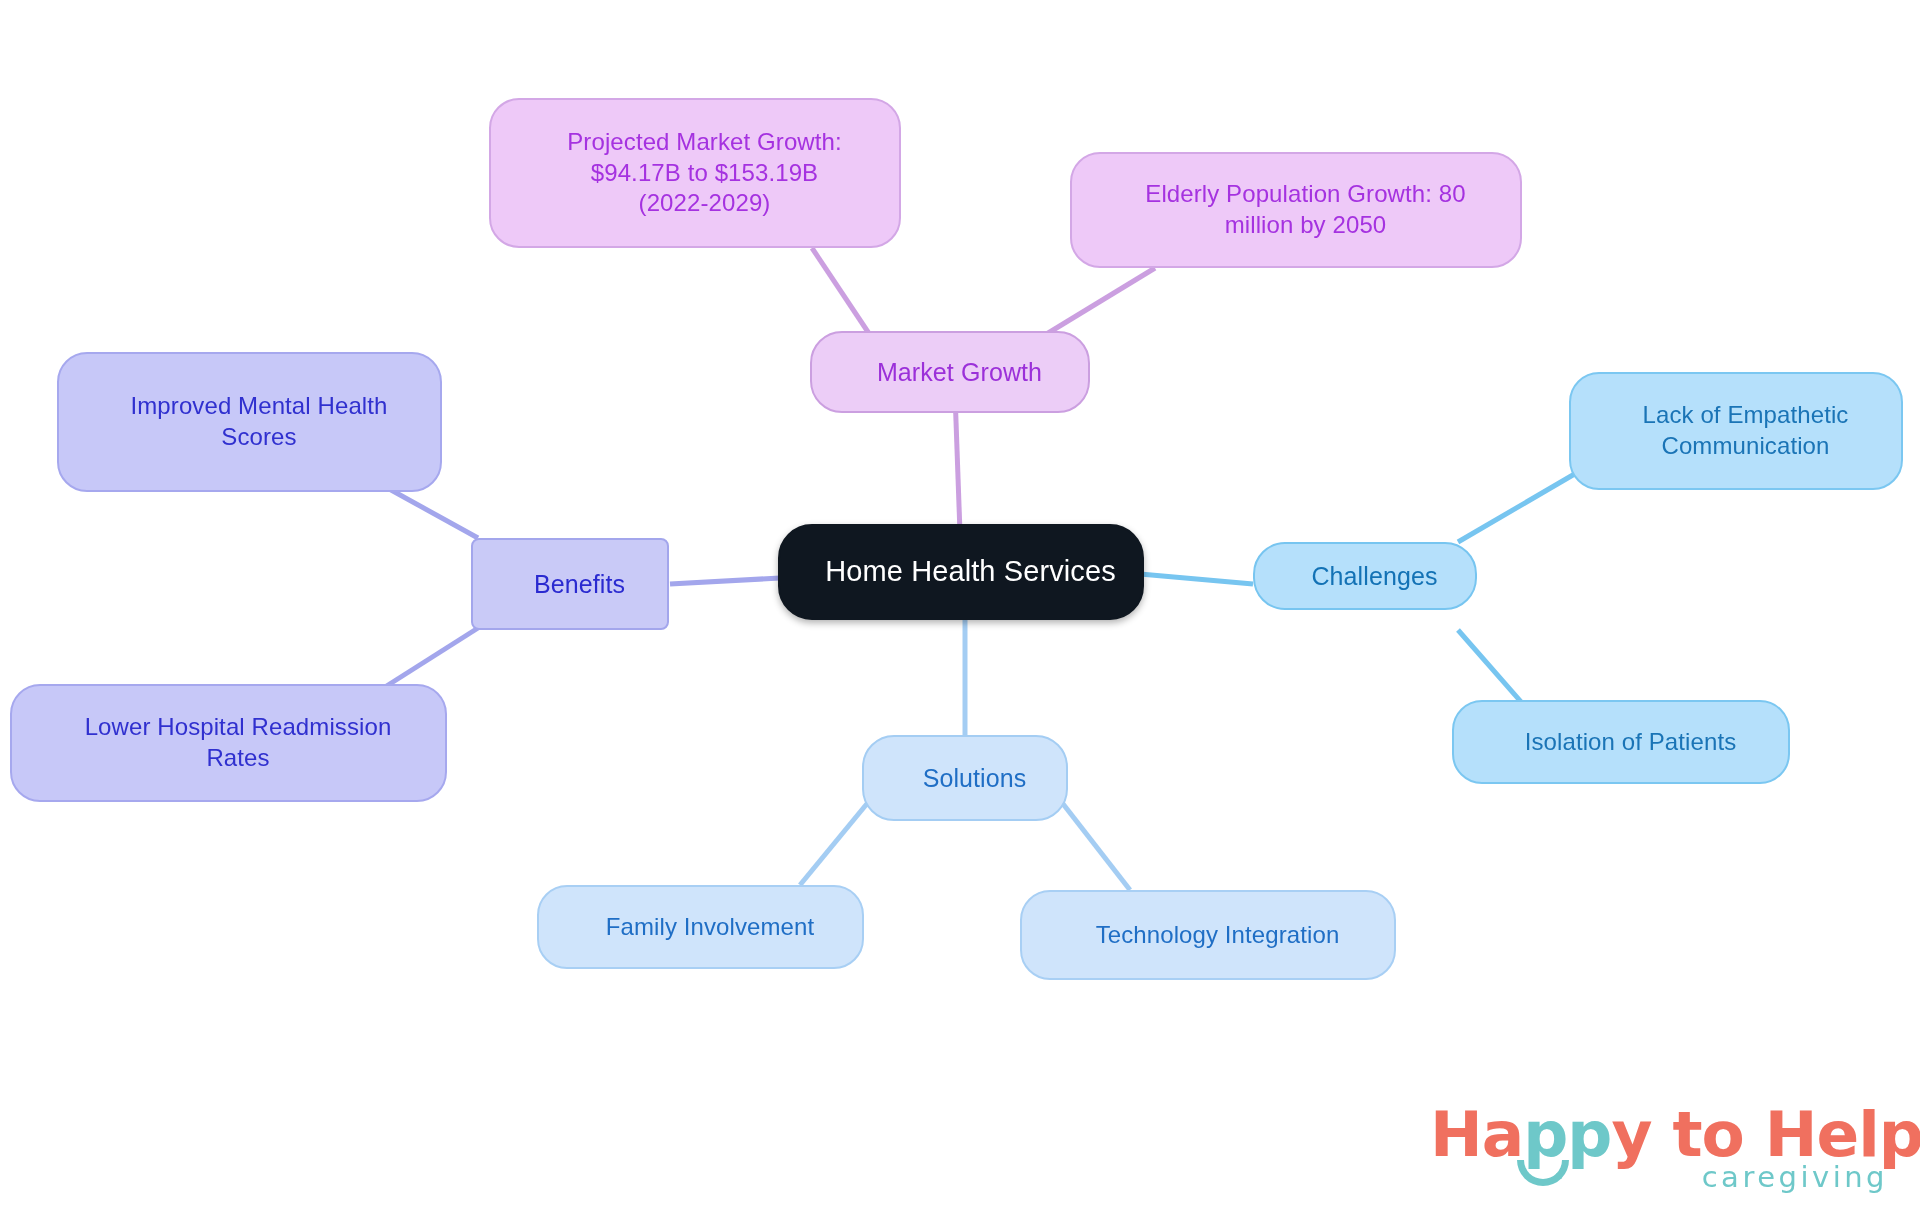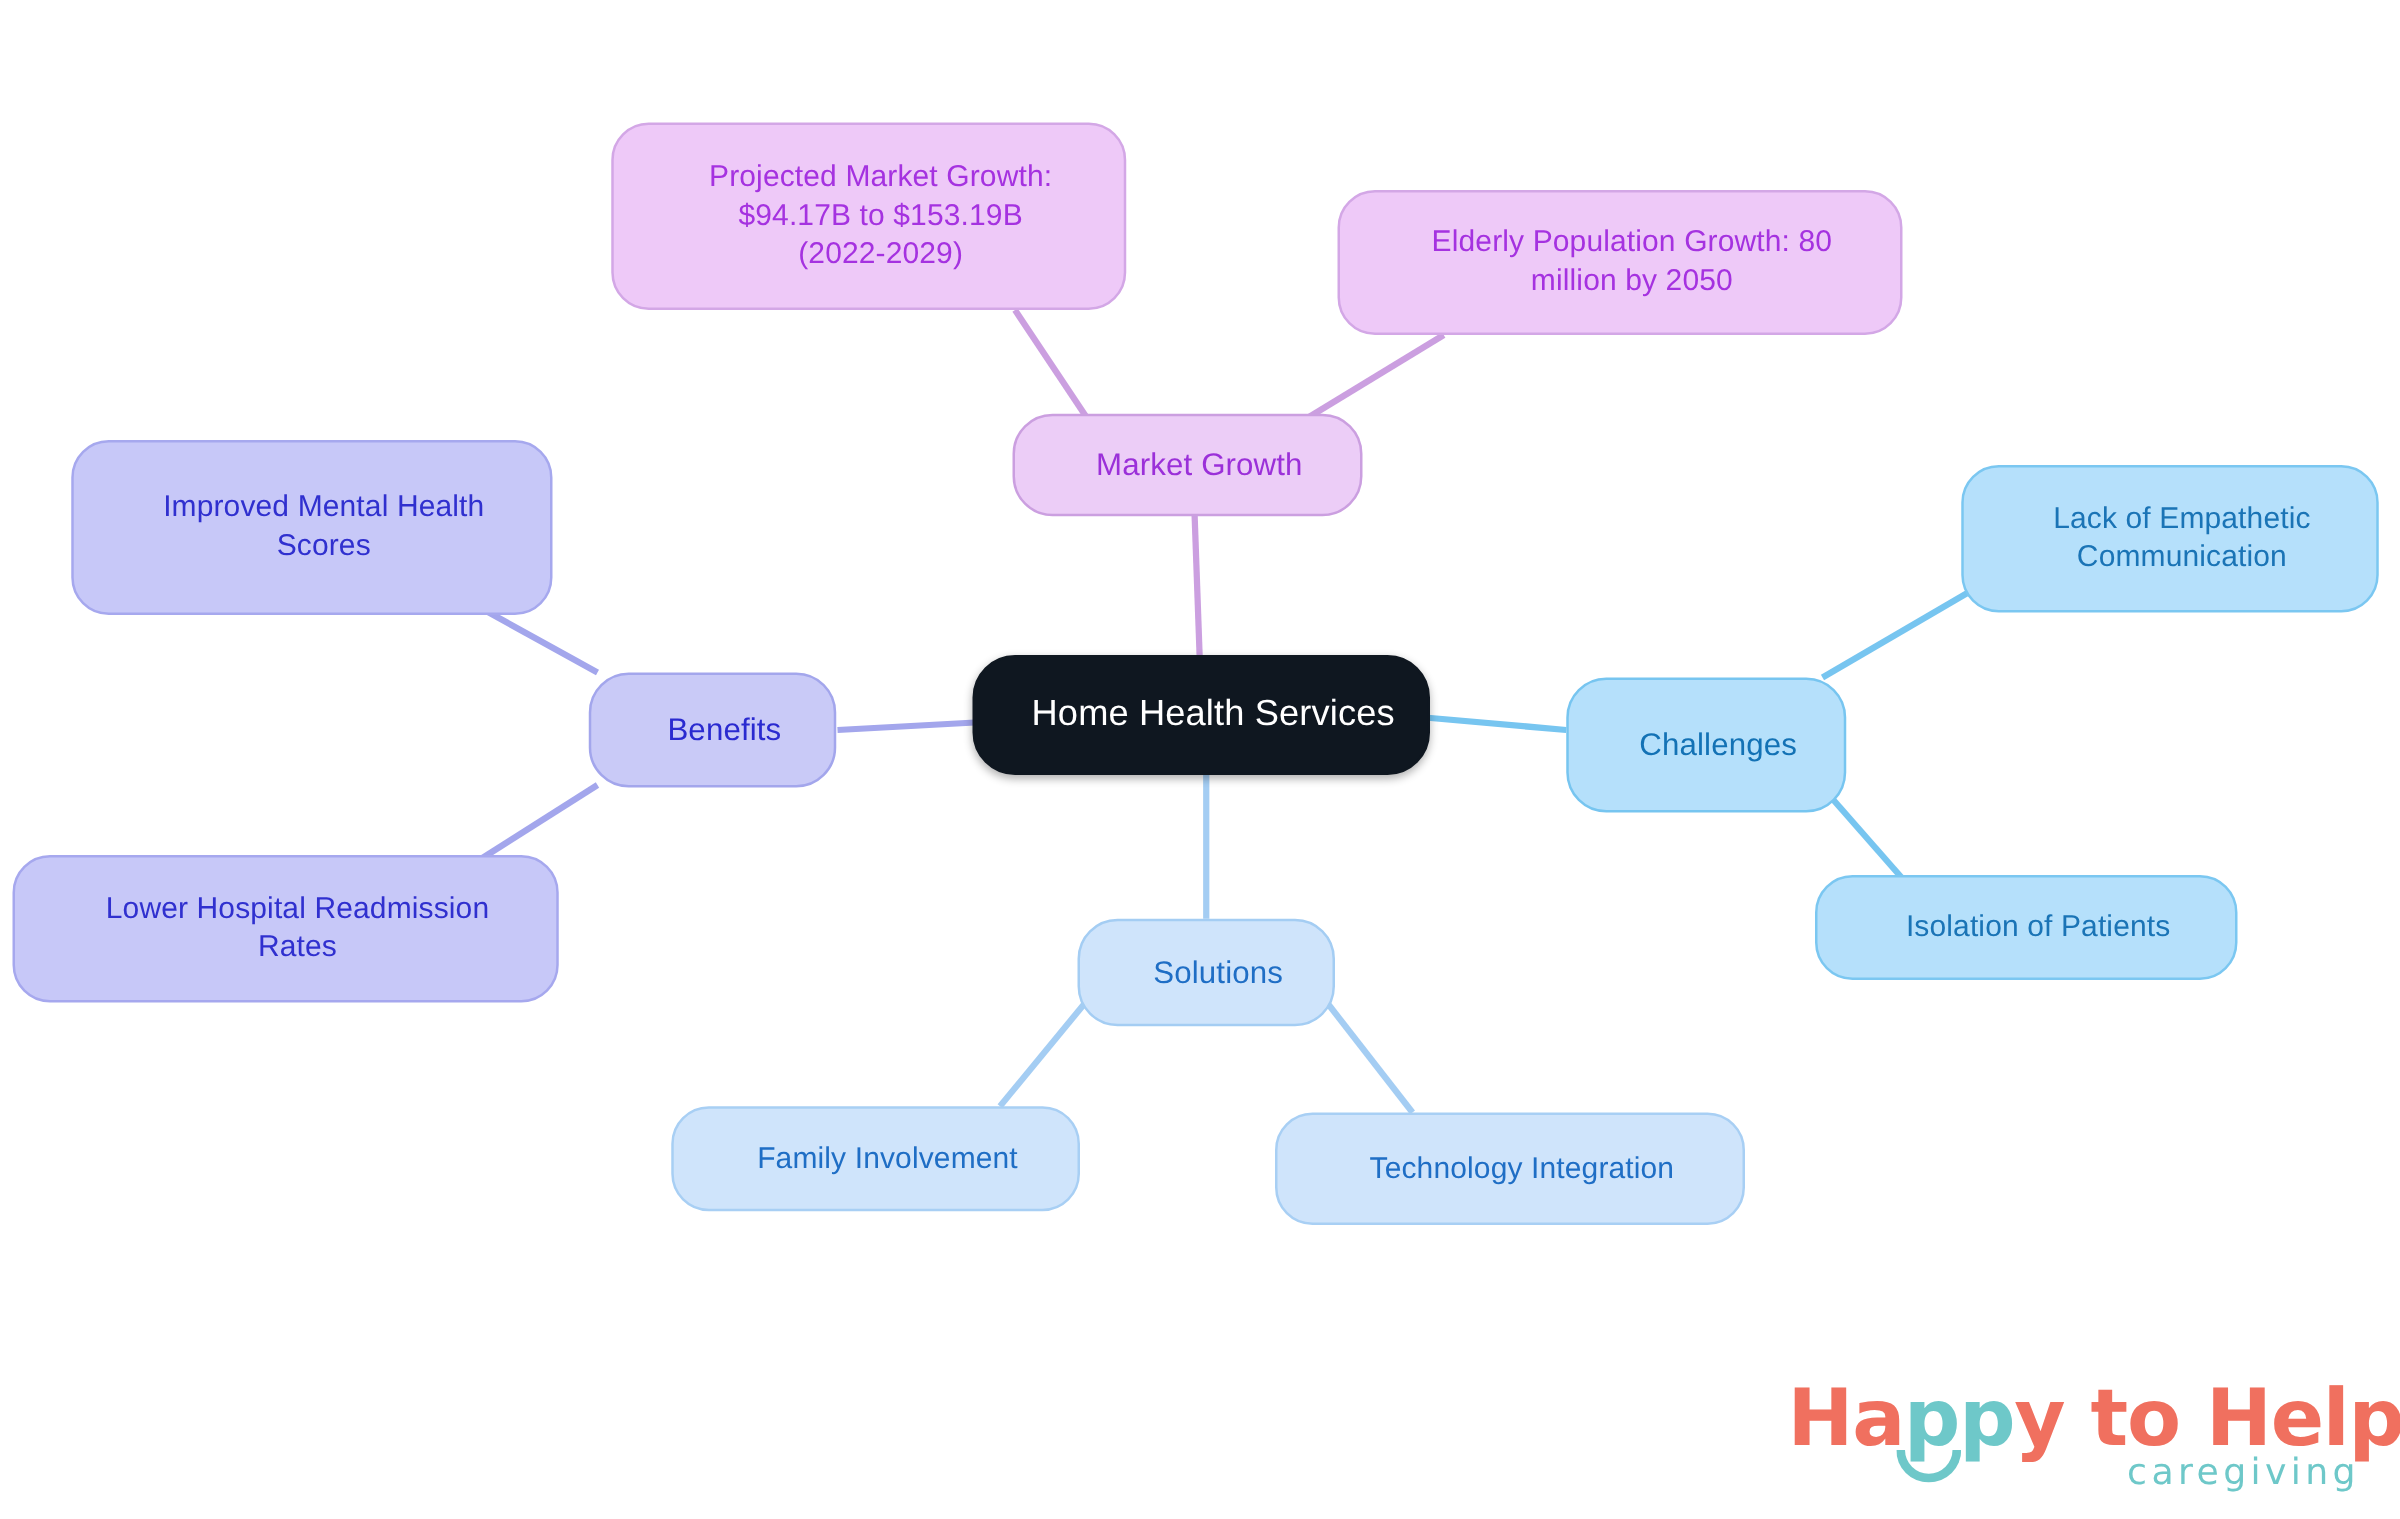--- a/index.html
+++ b/index.html
@@ -60,21 +60,21 @@
     background: #eec9f8;
     border-color: #d3a7e6;
     color: #a532e0;
     border-radius: 30px;
     font-size: 24px;
   }
   .node-benefits {
     background: #c9caf7;
     border-color: #a3a6ec;
     color: #2a2ad0;
-    border-radius: 32px;
+    border-radius: 8px;
     font-size: 25px;
   }
   .node-benefits-child {
     background: #c7c8f8;
     border-color: #a6a8ee;
     color: #3030cf;
     border-radius: 30px;
     font-size: 24px;
   }
   .node-challenges {
@@ -183,21 +183,21 @@
 million by 2050</div>
 
   <div class="node node-benefits" style="left:471px; top:538px; width:198px; height:92px;">Benefits</div>
 
   <div class="node node-benefits-child" style="left:57px; top:352px; width:385px; height:140px;">Improved Mental Health
 Scores</div>
 
   <div class="node node-benefits-child" style="left:10px; top:684px; width:437px; height:118px;">Lower Hospital Readmission
 Rates</div>
 
-  <div class="node node-challenges" style="left:1253px; top:542px; width:224px; height:108px;">Challenges</div>
+  <div class="node node-challenges" style="left:1253px; top:542px; width:224px; height:68px;">Challenges</div>
 
   <div class="node node-challenges-child" style="left:1569px; top:372px; width:334px; height:118px;">Lack of Empathetic
 Communication</div>
 
   <div class="node node-challenges-child" style="left:1452px; top:700px; width:338px; height:84px;">Isolation of Patients</div>
 
   <div class="node node-solutions" style="left:862px; top:735px; width:206px; height:86px;">Solutions</div>
 
   <div class="node node-solutions-child" style="left:537px; top:885px; width:327px; height:84px;">Family Involvement</div>
 

